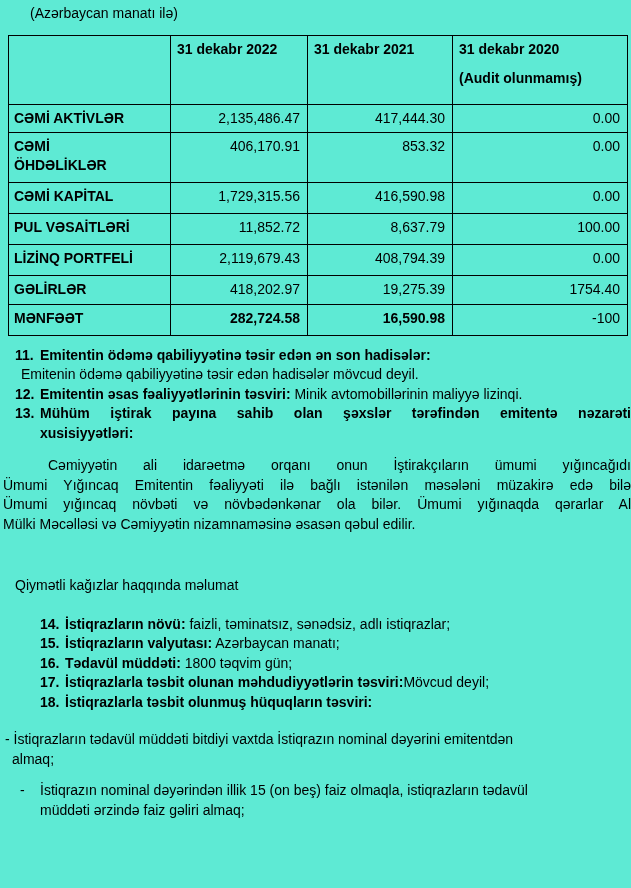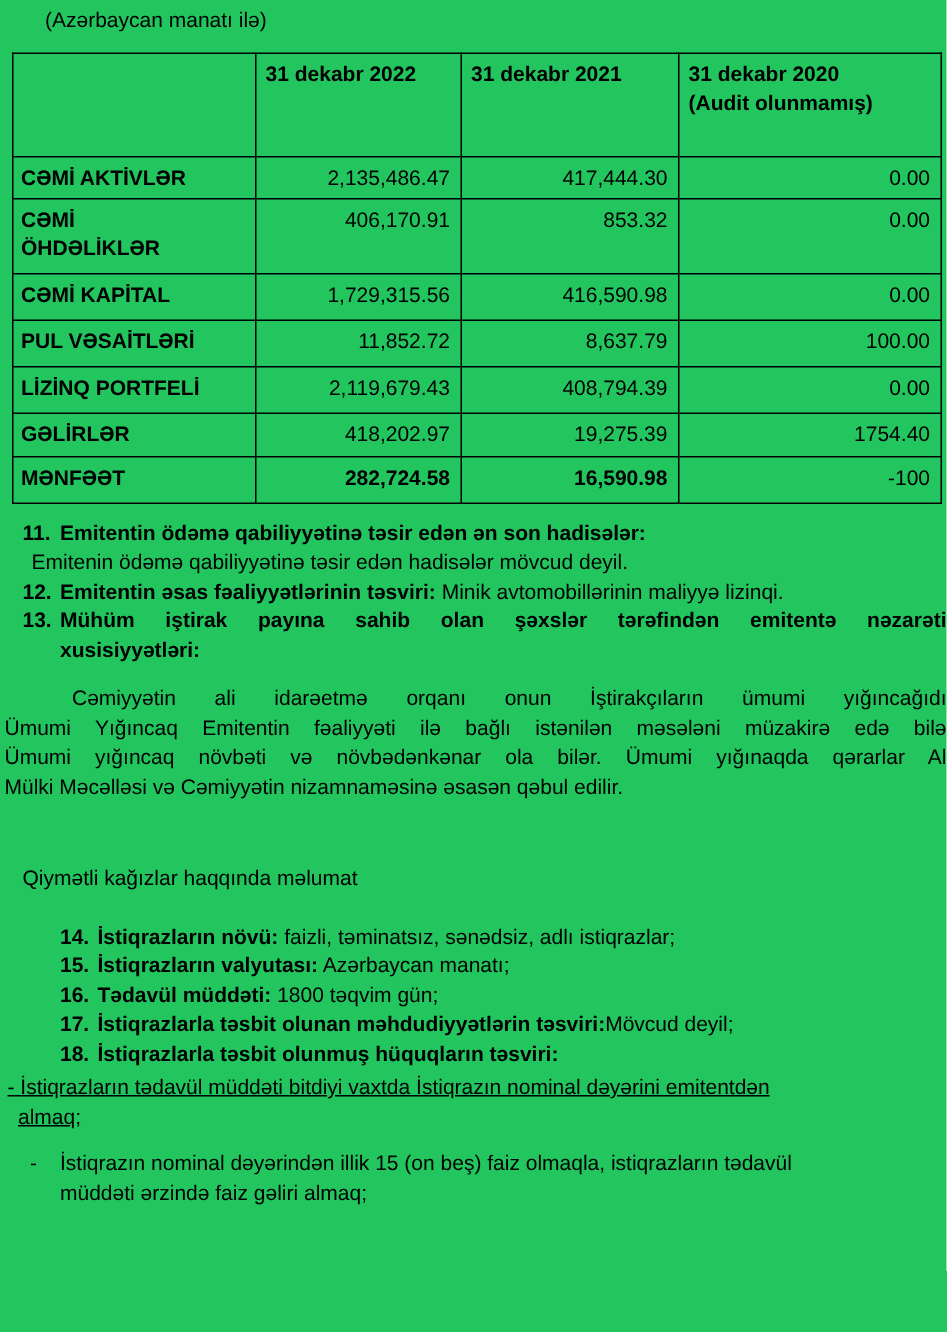--- a/index.html
+++ b/index.html
@@ -1,19 +1,19 @@
 <!DOCTYPE html>
 <html><head>
 <meta charset="utf-8">
 <style>
   html, body { margin: 0; padding: 0; background: #ffffff; }
   .doc {
     position: relative;
     width: 631px; height: 888px;
-    background: #22c55e; color: #000000;
+    background: #5eead4; color: #000000;
     font-family: "Liberation Sans", sans-serif;
     font-size: 14px; line-height: 19.5px;
     overflow: hidden;
   }
   .currency-note { margin: 4px 0 0 30px; }
 
   table.fin {
     border-collapse: collapse;
     margin: 11px 0 0 8px;
     table-layout: fixed;
@@ -25,21 +25,21 @@
     line-height: 19px;
     overflow: hidden;
   }
   table.fin th {
     text-align: left; font-weight: bold;
     padding: 4px 2px 0 6px; height: 64px;
   }
   table.fin td.lbl { font-weight: bold; padding: 4px 2px 0 5px; }
   table.fin td.val { text-align: right; padding: 4px 7px 0 16px; }
   table.fin td.b { font-weight: bold; }
-  .hdr-note { }
+  .hdr-note { margin-top: 10px; }
   tr.r1 { height: 28px; } tr.r2 { height: 50px; } tr.r3 { height: 31px; }
   tr.r4 { height: 31px; } tr.r5 { height: 31px; } tr.r6 { height: 29px; }
   tr.r7 { height: 31px; }
 
   .intro { margin: 34px 0 0 50px; }
   .items1113 { margin-top: 10px; }
   .itemrow { display: flex; margin-left: 15px; }
   .itemrow .num { width: 25px; flex: none; font-weight: bold; }
   .itemrow .itext { flex: 1; }
   .bold { font-weight: bold; }
@@ -48,21 +48,21 @@
   .item13-l2 { margin-left: 40px; font-weight: bold; }
 
   .gov { margin: 13px 0 0 3px; }
   .gov .first { text-indent: 45px; }
 
   .sec-heading { margin: 42px 0 0 15px; font-weight: normal; }
   .items1418 { margin-top: 19px; }
   .itemrow2 { display: flex; margin-left: 40px; }
   .itemrow2 .num { width: 25px; flex: none; font-weight: bold; }
 
-  .bullet1 { margin-top: 3px; text-decoration: underline; }
+  .bullet1 { margin-top: 18px; }
   .bullet1 .l1 { margin-left: 5px; }
   .bullet1 .l2 { margin-left: 12px; }
   .bullet2 { margin-top: 12px; }
   .bullet2 .l1 { display: flex; margin-left: 20px; }
   .bullet2 .dash { width: 20px; flex: none; }
   .bullet2 .l2 { margin-left: 40px; }
 </style>
 </head>
 <body>
 

